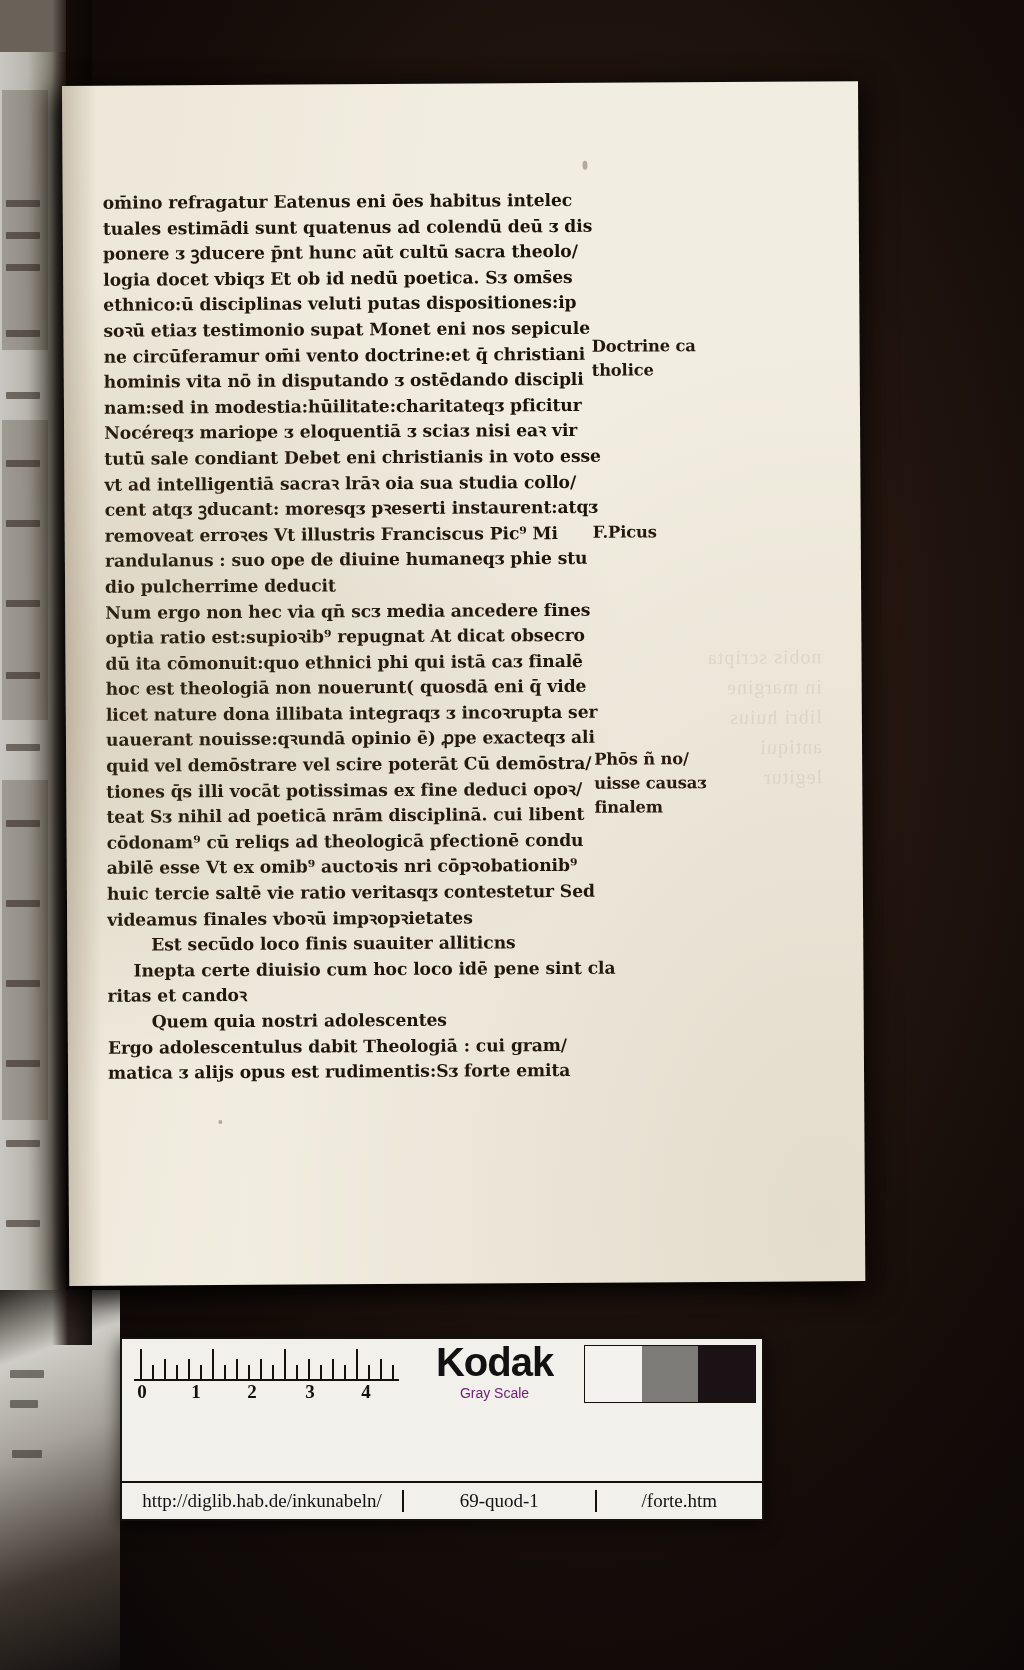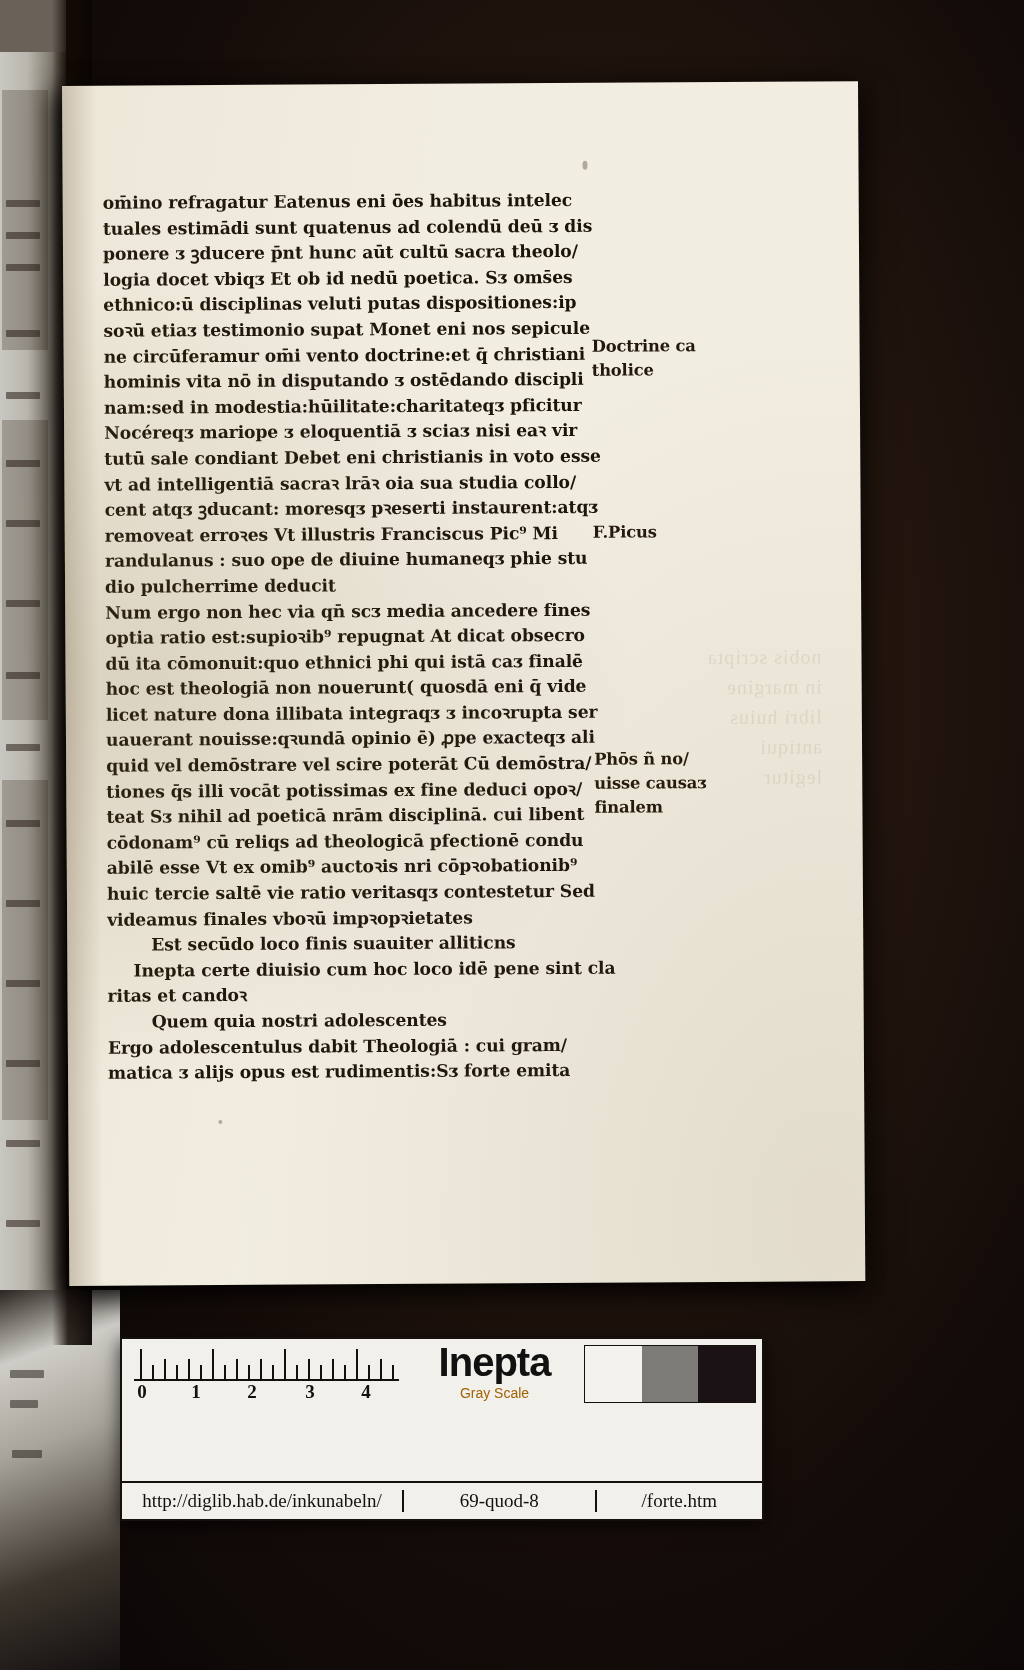--- a/index.html
+++ b/index.html
@@ -234,21 +234,21 @@
     font-family: "Liberation Sans", sans-serif;
     font-weight: 700;
     font-size: 40px;
     color: #111;
     line-height: 42px;
     letter-spacing: -1px;
   }
   .kodak-sub {
     font-family: "Liberation Sans", sans-serif;
     font-size: 14px;
-    color: #a16207;
+    color: #701a75;
     margin-top: 2px;
   }
   .gray-patches {
     position: absolute;
     left: 462px;
     top: 6px;
     width: 170px;
     height: 56px;
     display: flex;
     border: 1px solid #15100c;
@@ -413,29 +413,29 @@
       <div class="ruler-nums">
         <span style="left:8px;">0</span>
         <span style="left:62px;">1</span>
         <span style="left:118px;">2</span>
         <span style="left:176px;">3</span>
         <span style="left:232px;">4</span>
       </div>
     </div>
 
     <div class="kodak-box">
-      <div class="kodak-word">Inepta</div>
+      <div class="kodak-word">Kodak</div>
       <div class="kodak-sub">Gray Scale</div>
     </div>
 
     <div class="gray-patches">
       <div class="gp-white"></div>
       <div class="gp-gray"></div>
       <div class="gp-black"></div>
     </div>
   </div>
 
   <div class="target-footer">
     <div class="tf-url">http://diglib.hab.de/inkunabeln/</div>
-    <div class="tf-sig">69-quod-8</div>
+    <div class="tf-sig">69-quod-1</div>
     <div class="tf-start">/forte.htm</div>
   </div>
 </div>
 
 </body></html>

